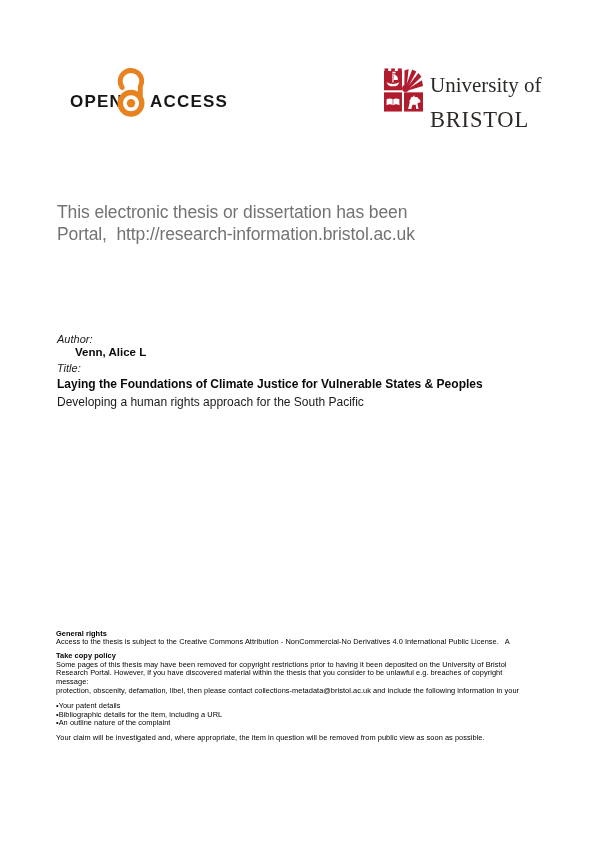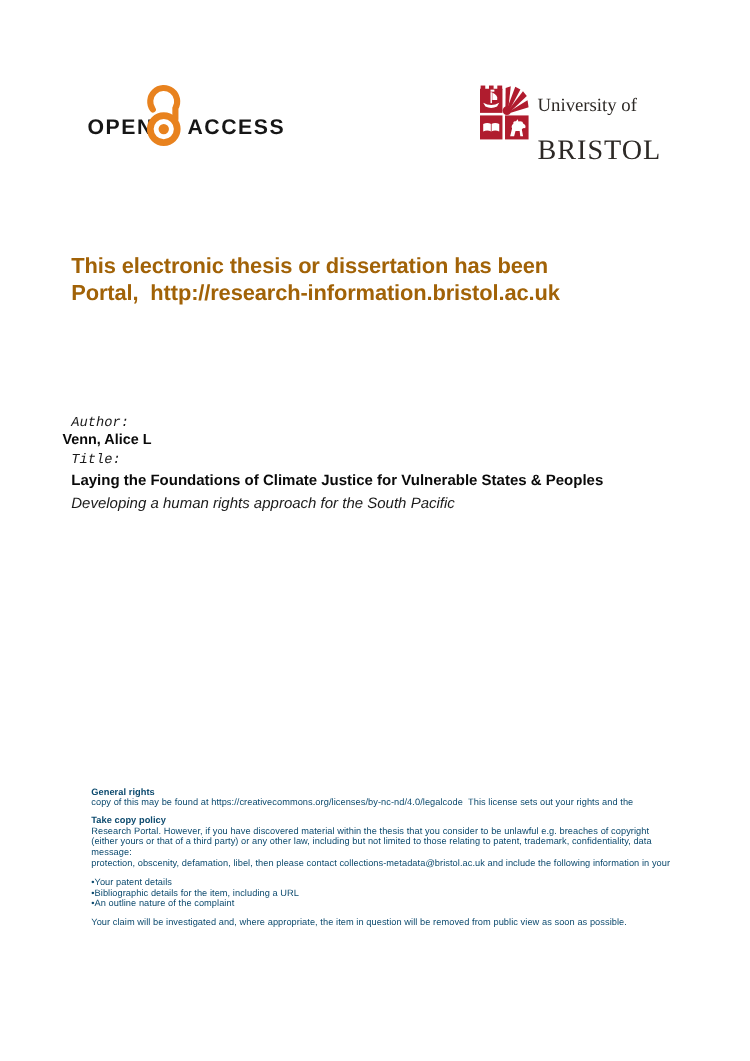--- a/index.html
+++ b/index.html
@@ -20,43 +20,43 @@
     font-size: 17px; font-weight: bold; letter-spacing: 1.2px;
     color: #161616; white-space: pre;
   }
   .oa-open { left: 0; }
   .oa-access { left: 80px; }
   .oa-lock { position: absolute; left: 46px; top: 0; width: 30px; height: 50px; }
 
   
   .crest { left: 384px; top: 68px; width: 39px; height: 45px; }
   .bristol-wordmark { left: 430px; top: 78px; font-family: "Liberation Serif", serif; color: #2d2926; }
-  .bristol-line1 { font-size: 15px; line-height: 15px; white-space: pre; }
+  .bristol-line1 { font-size: 21px; line-height: 15px; white-space: pre; }
   .bristol-line2 { font-size: 22.5px; line-height: 21px; letter-spacing: 0.8px; margin-top: 16px; white-space: pre; }
 
   
   .heading { left: 57px; top: 202px; width: 500px; }
   .heading-line {
-    font-size: 17.5px; font-weight: bold; line-height: 21.5px;
-    color: #a16207; letter-spacing: -0.1px; white-space: pre;
+    font-size: 17.5px; font-weight: normal; line-height: 21.5px;
+    color: #737373; letter-spacing: -0.1px; white-space: pre;
   }
 
   
-  .meta-label { font-size: 11px; font-style: italic; color: #1a1a1a; white-space: pre; font-family: Liberation Mono, monospace; }
+  .meta-label { font-size: 11px; font-style: italic; color: #1a1a1a; white-space: pre; }
   .meta-bold  { font-size: 11.5px; font-weight: bold; color: #0a0a0a; white-space: pre; }
   .meta-title { font-size: 12px; font-weight: bold; color: #0a0a0a; white-space: pre; }
-  .meta-sub   { font-size: 12px; font-style: italic; color: #1a1a1a; white-space: pre; }
+  .meta-sub   { font-size: 12px; color: #1a1a1a; white-space: pre; }
   .pos-author-label { left: 57px; top: 333px; }
-  .pos-author-name  { left: 50px; top: 345.5px; }
+  .pos-author-name  { left: 75px; top: 345.5px; }
   .pos-title-label  { left: 57px; top: 361.5px; }
   .pos-title        { left: 57px; top: 376.5px; }
   .pos-subtitle     { left: 57px; top: 395px; }
 
   
-  .footer { left: 73px; top: 629.5px; width: 500px; color: #0c4a6e; }
+  .footer { left: 56px; top: 629.5px; width: 500px; color: #000000; }
   .fline  { font-size: 7.4px; line-height: 8.6px; white-space: pre; letter-spacing: 0.05px; }
   .fbold  { font-weight: bold; }
   .fgap-section { height: 5.5px; }
   .fgap-para { height: 7px; }
   .fgap-close { height: 5.6px; }
 </style>
 </head>
 <body>
 
 <div class="abs oa-logo">
@@ -112,25 +112,25 @@
 </div>
 
 <div class="abs meta-label pos-author-label">Author:</div>
 <div class="abs meta-bold pos-author-name">Venn, Alice L</div>
 <div class="abs meta-label pos-title-label">Title:</div>
 <div class="abs meta-title pos-title">Laying the Foundations of Climate Justice for Vulnerable States &amp; Peoples</div>
 <div class="abs meta-sub pos-subtitle">Developing a human rights approach for the South Pacific</div>
 
 <div class="abs footer">
   <div class="fline fbold">General rights</div>
-  <div class="fline">copy of this may be found at https://creativecommons.org/licenses/by-nc-nd/4.0/legalcode  This license sets out your rights and the</div>
+  <div class="fline">Access to the thesis is subject to the Creative Commons Attribution - NonCommercial-No Derivatives 4.0 International Public License.   A</div>
   <div class="fgap-section"></div>
   <div class="fline fbold">Take copy policy</div>
+  <div class="fline">Some pages of this thesis may have been removed for copyright restrictions prior to having it been deposited on the University of Bristol</div>
   <div class="fline">Research Portal. However, if you have discovered material within the thesis that you consider to be unlawful e.g. breaches of copyright</div>
-  <div class="fline">(either yours or that of a third party) or any other law, including but not limited to those relating to patent, trademark, confidentiality, data</div>
   <div class="fline">message:</div>
   <div class="fline">protection, obscenity, defamation, libel, then please contact collections-metadata@bristol.ac.uk and include the following information in your</div>
   <div class="fgap-para"></div>
   <div class="fline">•Your patent details</div>
   <div class="fline">•Bibliographic details for the item, including a URL</div>
   <div class="fline">•An outline nature of the complaint</div>
   <div class="fgap-close"></div>
   <div class="fline">Your claim will be investigated and, where appropriate, the item in question will be removed from public view as soon as possible.</div>
 </div>
 

